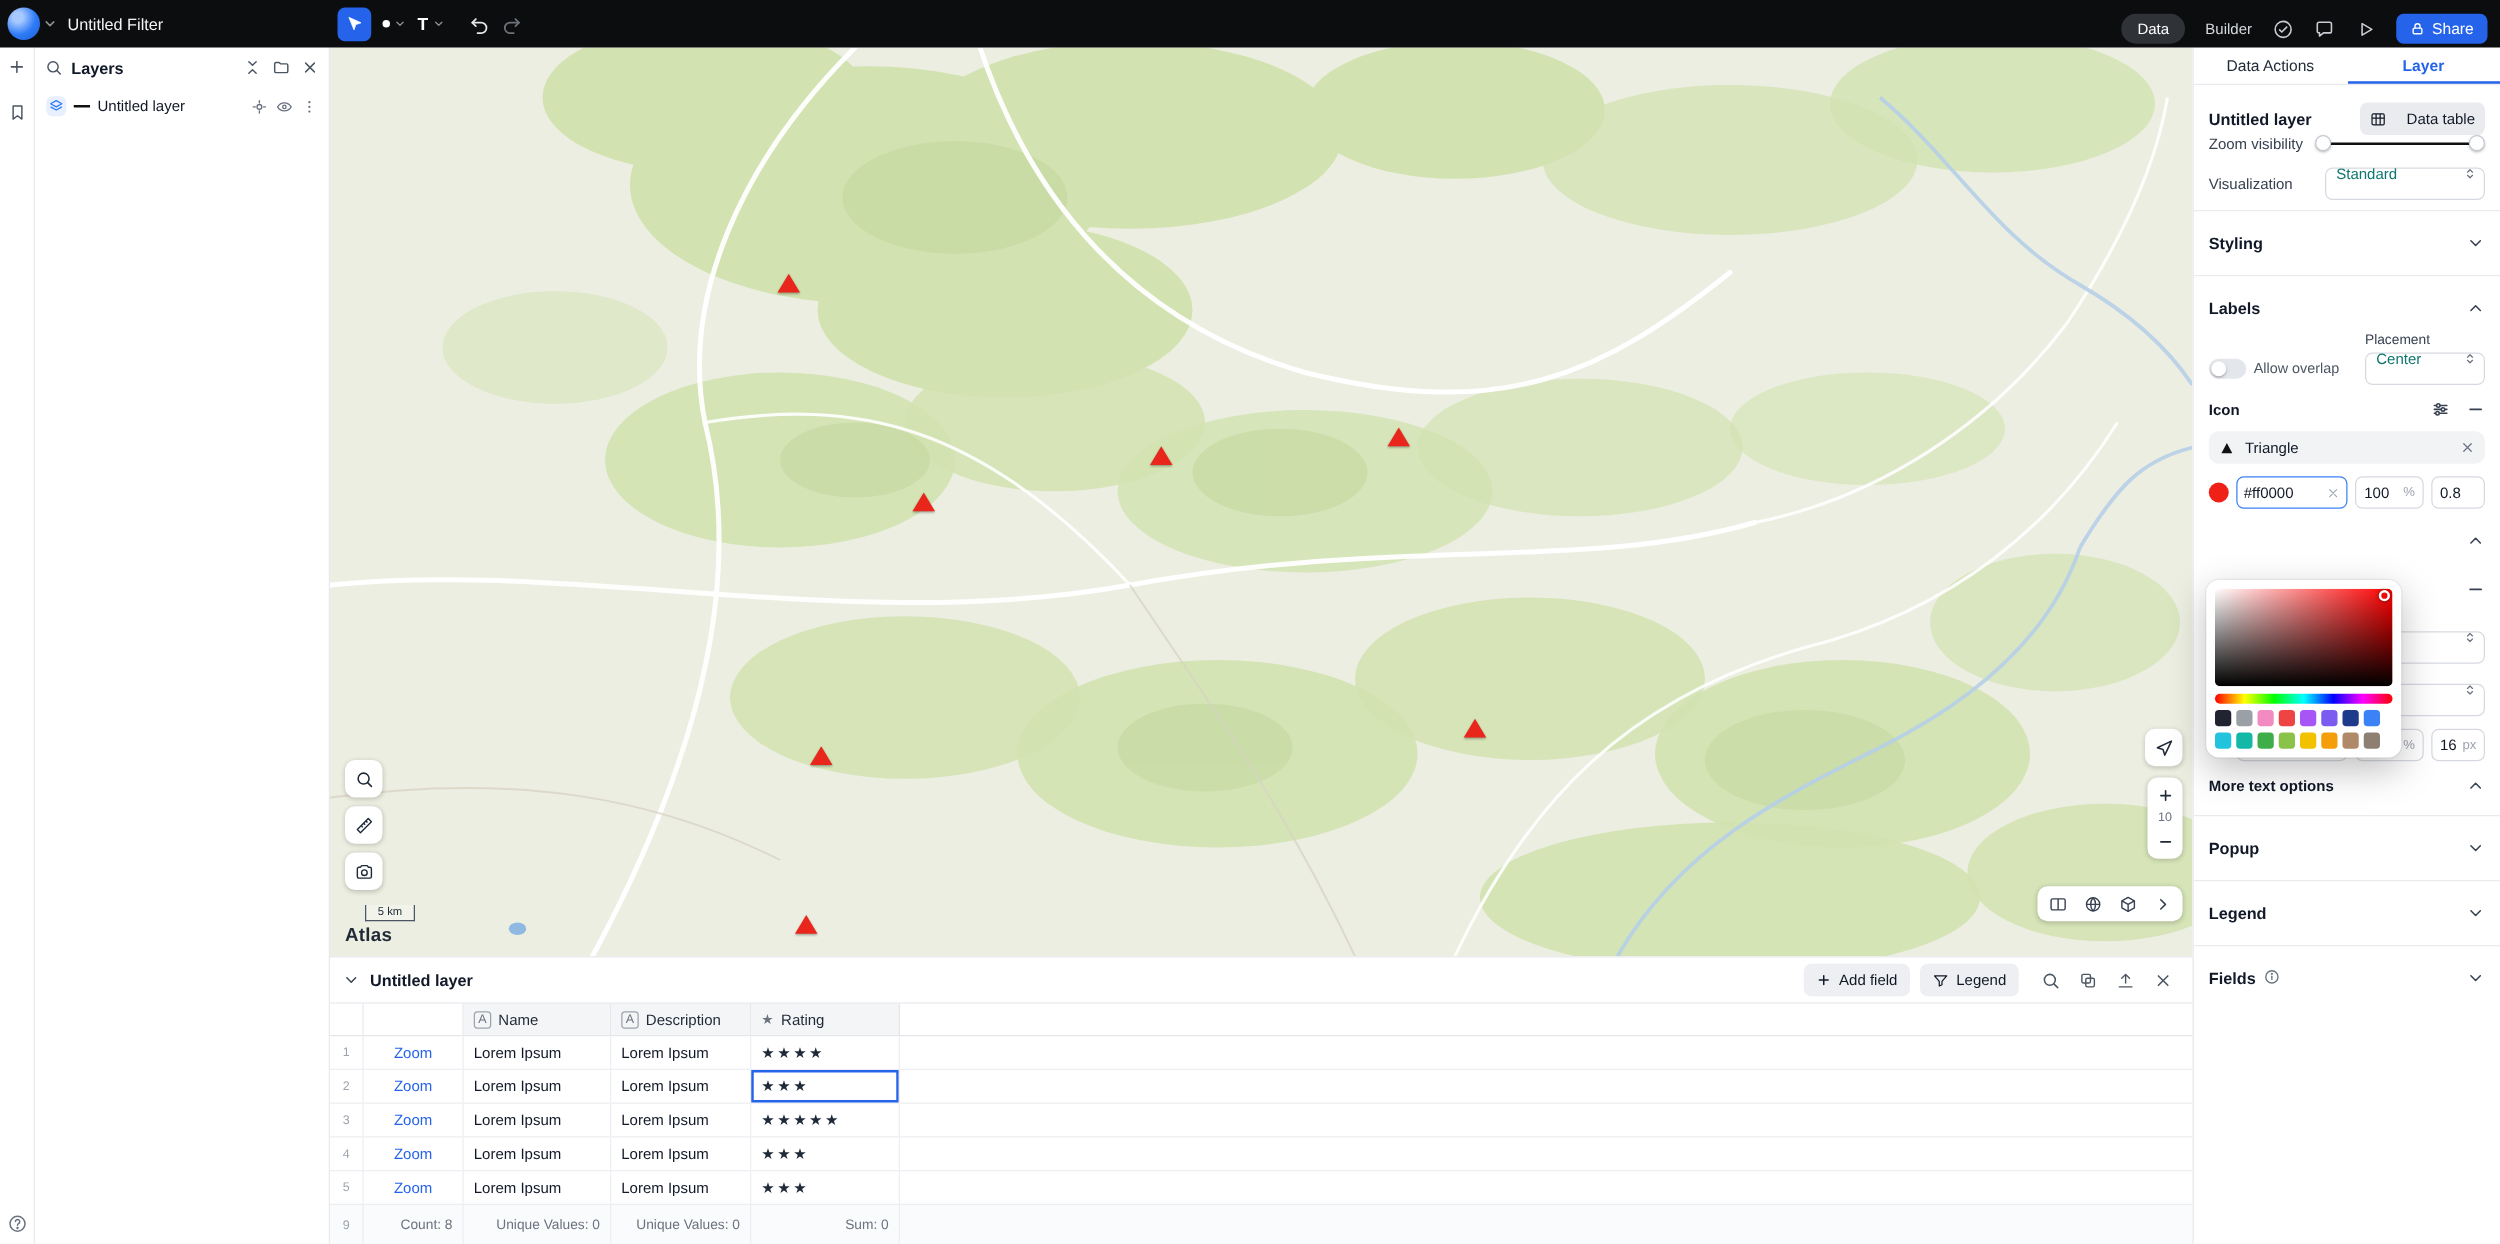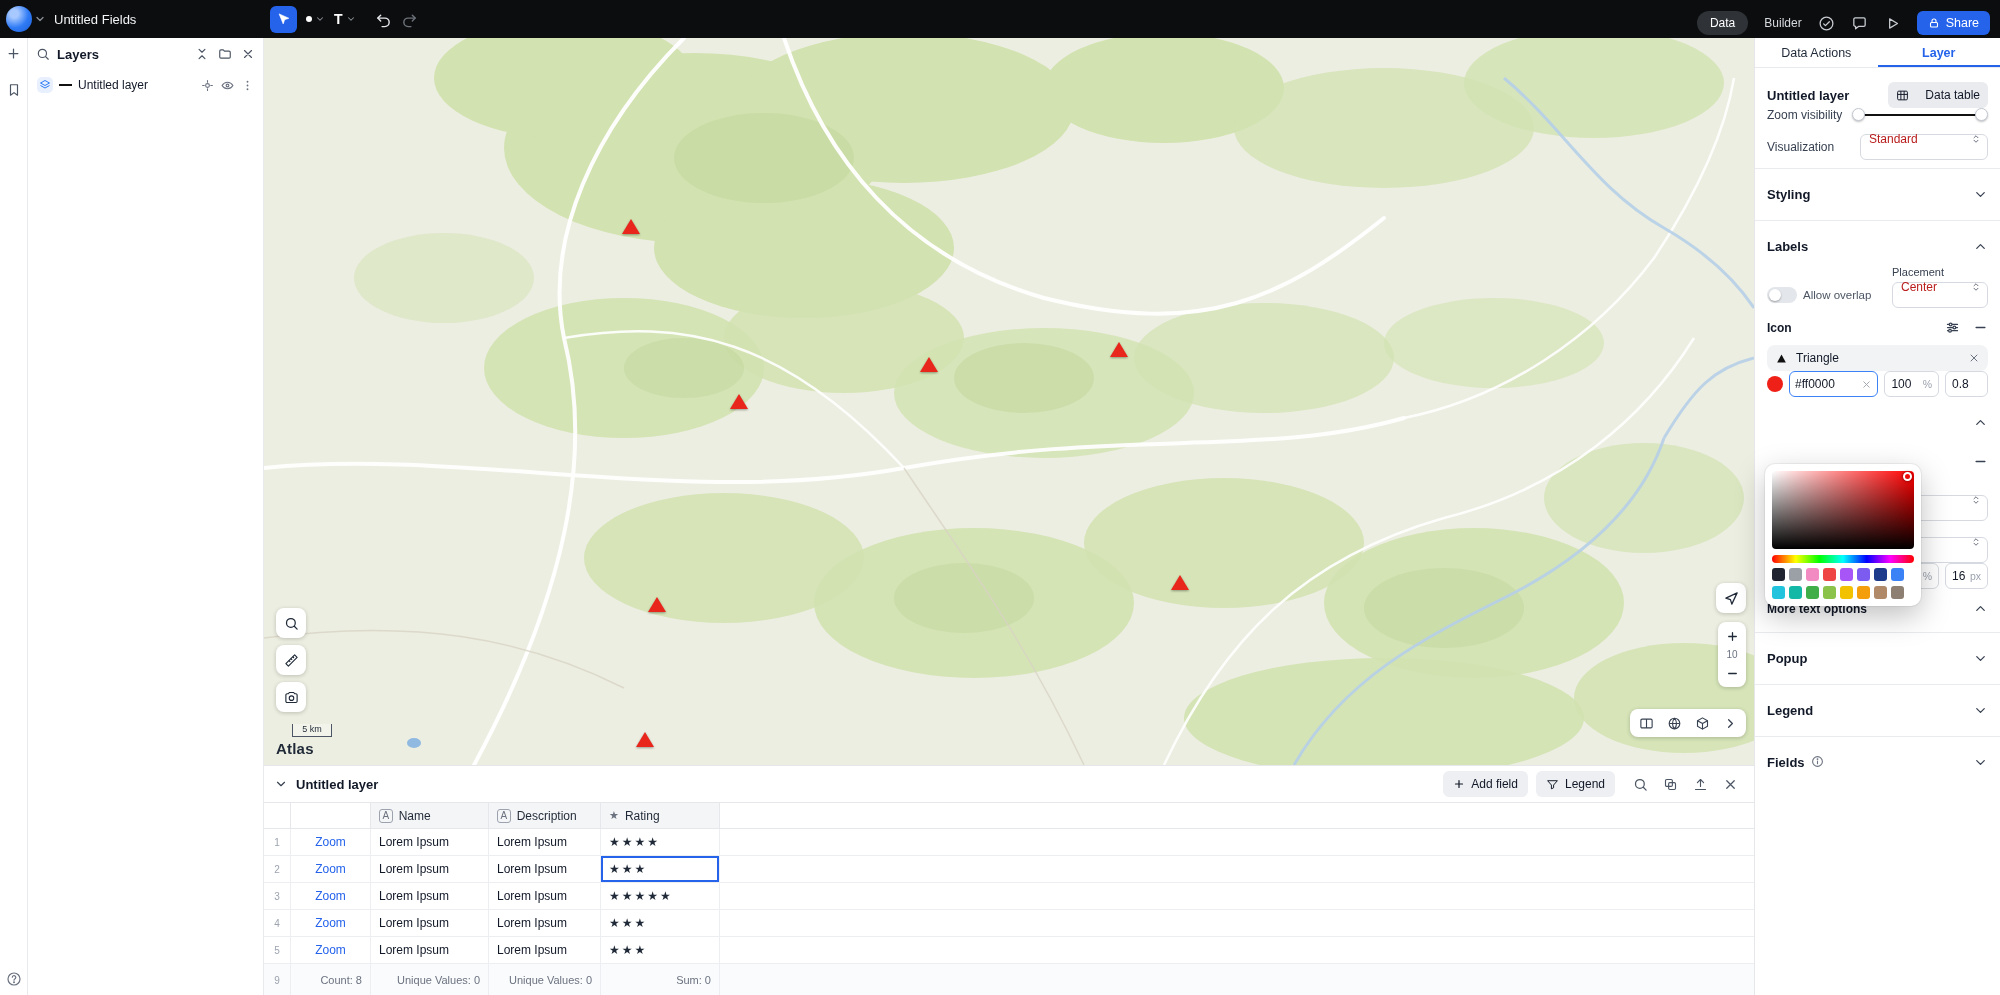--- a/index.html
+++ b/index.html
@@ -92,40 +92,40 @@
   .insp-tab.active{color:#2563eb;font-weight:600;box-shadow:inset 0 -2px 0 #2563eb}
   .insp-body{position:relative;padding:12px;height:calc(100% - 30px)}
   .irow{display:flex;align-items:center;justify-content:space-between}
   .layer-title{font-size:13px;font-weight:700}
   .dtable-btn{height:26px;background:#e9ebee;border-radius:6px;display:flex;align-items:center;gap:16px;padding:0 8px;font-size:12px;color:#111827}
   .ilabel{font-size:12px;color:#374151}
   .slider{width:136px;height:14px;position:relative}
   .slider-track{position:absolute;left:6px;right:6px;top:6px;height:2px;background:#111}
   .handle{position:absolute;top:0;width:13px;height:13px;background:#fff;border:1px solid #c3c9d2;border-radius:50%;box-shadow:0 1px 2px rgba(0,0,0,.25)}
   .handle.l{left:0}.handle.r{right:0}
-  .select{height:26px;border:1px solid #d6dae0;border-radius:6px;background:#fff;display:flex;align-items:center;justify-content:space-between;padding:0 5px 16px 8px;font-size:12px;color:#b91c1c}
+  .select{height:26px;border:1px solid #d6dae0;border-radius:6px;background:#fff;display:flex;align-items:center;justify-content:space-between;padding:0 5px 16px 8px;font-size:12px;color:#0f766e}
   .sel-chev{color:#6b7280;flex:none}
   .w128{width:128px}.w96{width:96px}.wfull{width:100%}
   hr.div{border:0;border-top:1px solid #e9ebef;margin:8px -12px}
   .sect{display:flex;align-items:center;justify-content:space-between;padding:10px 0}
   .sect-title{font-size:13px;font-weight:700;color:#111827}
   .sect.sub .sect-title{font-size:12px}
   .chev{color:#374151}
   .overlap-row{display:flex;justify-content:space-between;margin-top:2px}
   .ov-left{display:flex;align-items:center}
   .toggle{width:30px;height:16px;background:#e3e6ea;border-radius:9px;position:relative;flex:none}
   .knob{position:absolute;left:2px;top:2px;width:12px;height:12px;background:#fff;border-radius:50%;box-shadow:0 1px 2px rgba(0,0,0,.3)}
   .ov-label{font-size:11.5px;color:#4b5563;margin-left:6px}
   .caption{font-size:11px;color:#374151;margin-bottom:4px}
   .icon-row{display:flex;align-items:center;justify-content:space-between;margin-top:12px}
   .icon-label{font-size:12px;font-weight:600;color:#111827}
   .icon-row-icons{display:flex;gap:13px;color:#374151}
   .chip{margin-top:10px;height:26px;background:#f1f3f5;border-radius:8px;display:flex;align-items:center;padding:0 8px;gap:8px;font-size:12px;color:#111827}
   .chip .x{margin-left:auto;color:#6b7280;display:flex}
-  .color-row{display:flex;align-items:center;gap:6px;}
+  .color-row{display:flex;align-items:center;gap:6px;margin-top:10px}
   .cdot{width:16px;height:16px;border-radius:50%;flex:none}
   .hexbox{width:92px;height:26px;border:1.5px solid #3b82f6;border-radius:6px;display:flex;align-items:center;padding:0 5px;gap:2px;background:#fff}
   .hexbox input{border:0;outline:0;width:52px;font-size:12px;font-family:inherit;color:#111827;background:transparent}
   .hexbox .x{margin-left:auto;color:#9ca3af;display:flex}
   .hexbox.plain{border:1px solid #d6dae0}
   .hexbox.plain .hexval{font-size:12px;color:#111827}
   .hexbox.plain .picker-ico{margin-left:auto;color:#6b7280;display:flex}
   .numbox{height:26px;border:1px solid #d6dae0;border-radius:6px;display:flex;align-items:center;justify-content:space-between;padding:0 6px;font-size:12px;color:#111827;background:#fff}
   .numbox .unit{color:#9ca3af;font-size:10.5px;margin-left:3px}
   .w56{width:56px}.w44{width:44px}
@@ -146,21 +146,21 @@
 
 <div class="app">
 
   <header class="topbar">
     <div class="logo"></div>
     <span class="logo-chev">
       <svg class="i" width="12" height="12" viewBox="0 0 24 24" fill="none" stroke="currentColor" stroke-width="2.5" stroke-linecap="round" stroke-linejoin="round">
           <path d="M6 9l6 6 6-6"></path>
         </svg>
     </span>
-    <div class="project-title">Untitled Fields</div>
+    <div class="project-title">Untitled Filter</div>
 
     <div class="tools">
       <div class="tool-active">
         <svg class="i" width="15" height="15" viewBox="0 0 24 24" fill="#fff" stroke="#fff" stroke-width="1" stroke-linejoin="round">
             <path d="M5 3l6.5 16 2.3-6.7L20.5 10z"></path>
           </svg>
       </div>
       <div class="tool">
         <span class="dot-glyph"></span>
         <span class="chev-xs">

